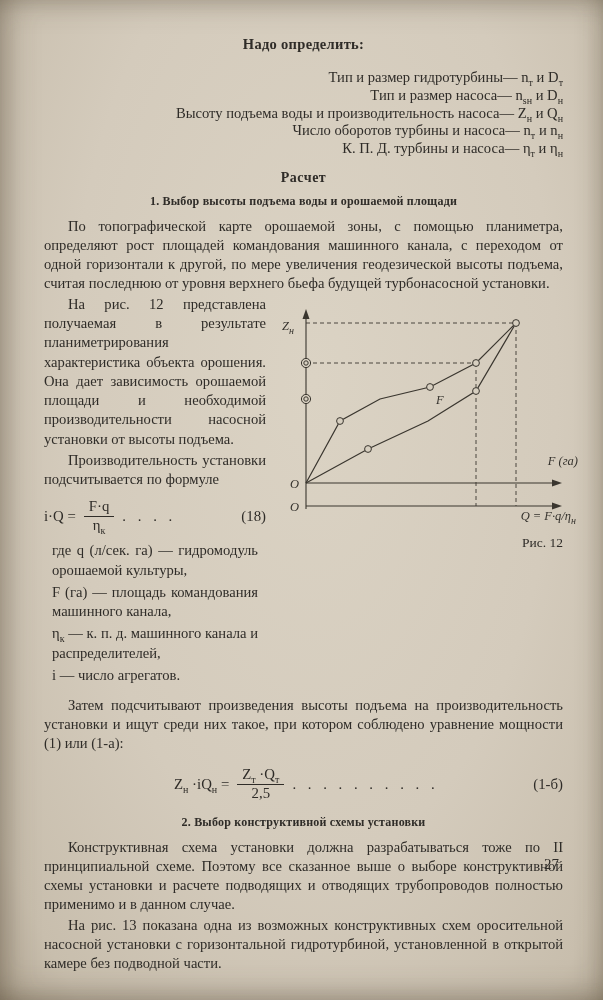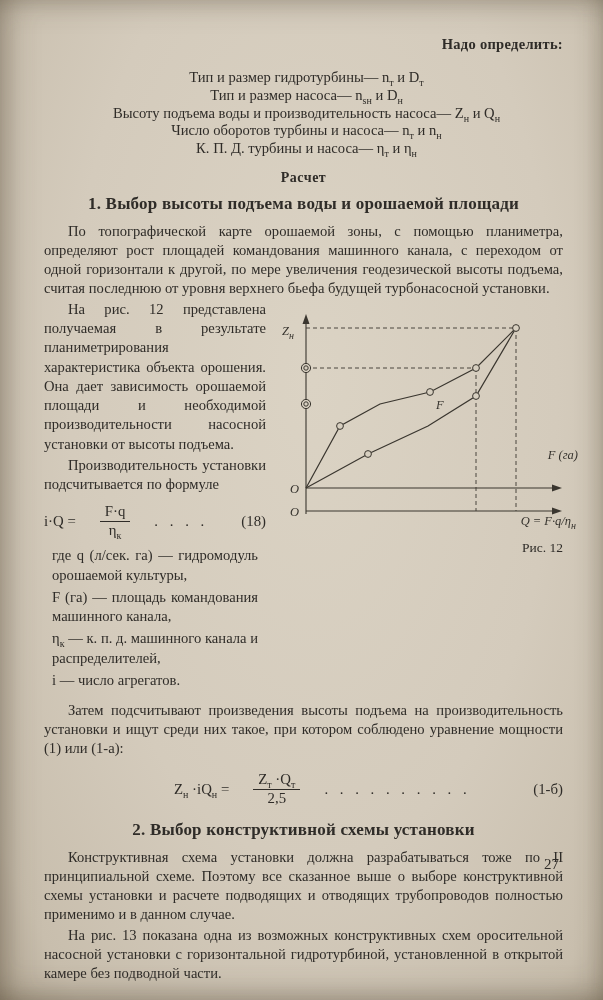--- a/index.html
+++ b/index.html
@@ -12,36 +12,36 @@
       inset 20px 0 34px -16px rgba(70,58,40,.38),
       inset -16px 0 28px -16px rgba(70,58,40,.30),
       inset 0 18px 32px -18px rgba(70,58,40,.30),
       inset 0 -20px 34px -18px rgba(70,58,40,.38);
     font-family:"Liberation Serif", serif;
     color:#2f2c28;
     overflow:hidden;
   }
   .content{position:absolute;left:44px;right:40px;top:36px;}
   .center{text-align:center;}
-  .bold{font-weight:bold;text-align:right;}
+  .bold{font-weight:bold;}
   .intro-title{font-size:14.5px;margin:0 0 16px 0;letter-spacing:.3px;}
   .deflist{margin:0 0 12px 0;}
-  .defrow{display:flex;justify-content:center;align-items:baseline;font-size:14.6px;line-height:1.22;}
+  .defrow{display:flex;justify-content:flex-end;align-items:baseline;font-size:14.6px;line-height:1.22;}
   .deflabel{white-space:nowrap;padding-left:6px;}
   .defval{white-space:nowrap;}
   sub{font-size:10px;line-height:0;}
   h2.kicker{font-size:14px;margin:10px 0 6px 0;text-align:center;letter-spacing:.5px;}
-  h3.heading{font-size:17px;margin:8px 0 8px 0;text-align:center;letter-spacing:.2px;}
+  h3.heading{font-size:12px;margin:8px 0 8px 0;text-align:center;letter-spacing:.2px;}
   p.para{font-size:14.6px;line-height:1.3;margin:0 0 2px 0;text-align:justify;}
   p.indent{text-indent:24px;}
   .two-col{display:flex;gap:12px;margin-top:2px;}
   .col-left{flex:0 0 222px;width:222px;}
   .col-right{flex:1;min-width:0;}
   .col-left p.para{line-height:1.32;}
-  .formula{display:flex;align-items:center;gap:24px;font-size:14.8px;margin:10px 0 8px 0;}
+  .formula{display:flex;align-items:center;gap:8px;font-size:14.8px;margin:10px 0 8px 0;}
   .formula .eqnum{margin-left:auto;}
   .frac{display:inline-block;text-align:center;vertical-align:middle;}
   .frac .num{display:block;border-bottom:1px solid #2f2c28;padding:0 5px 1px 5px;line-height:1.05;}
   .frac .den{display:block;padding-top:1px;line-height:1.05;}
   .dots{letter-spacing:4px;white-space:nowrap;overflow:hidden;}
   p.where{margin:3px 8px;line-height:1.3;}
   .formula-1b{padding-left:130px;margin:14px 0 10px 0;}
   figure{margin:6px 0 0 0;}
   .fig-canvas{position:relative;width:300px;height:228px;}
   .figlabel{position:absolute;font-size:12.5px;font-style:italic;color:#35322d;white-space:nowrap;}
@@ -138,21 +138,21 @@
               <circle class="mk" cx="90" cy="148" r="3.4"></circle>
               <circle class="mk" cx="198" cy="90" r="3.4"></circle>
               <circle class="mk" cx="238" cy="22" r="3.4"></circle>
 
               <circle class="mk" cx="28" cy="62" r="4.6"></circle>
               <circle class="mk" cx="28" cy="62" r="2.2"></circle>
               <circle class="mk" cx="28" cy="98" r="4.6"></circle>
               <circle class="mk" cx="28" cy="98" r="2.2"></circle>
             </svg>
             <span class="figlabel" style="left:4px;top:18px;"><span>Z</span><sub>н</sub></span>
-            <span class="figlabel" style="right:0px;top:142px;">F (га)</span>
+            <span class="figlabel" style="right:0px;top:153px;">F (га)</span>
             <span class="figlabel" style="left:12px;top:176px;">O</span>
             <span class="figlabel" style="left:12px;top:199px;">O</span>
             <span class="figlabel" style="right:2px;top:208px;"><span>Q = </span><span>F·q/η</span><sub>н</sub></span>
             <span class="figlabel" style="left:158px;top:92px;">F</span>
           </div>
           <figcaption>Рис. 12</figcaption>
         </figure>
       </div>
     </div>
 

